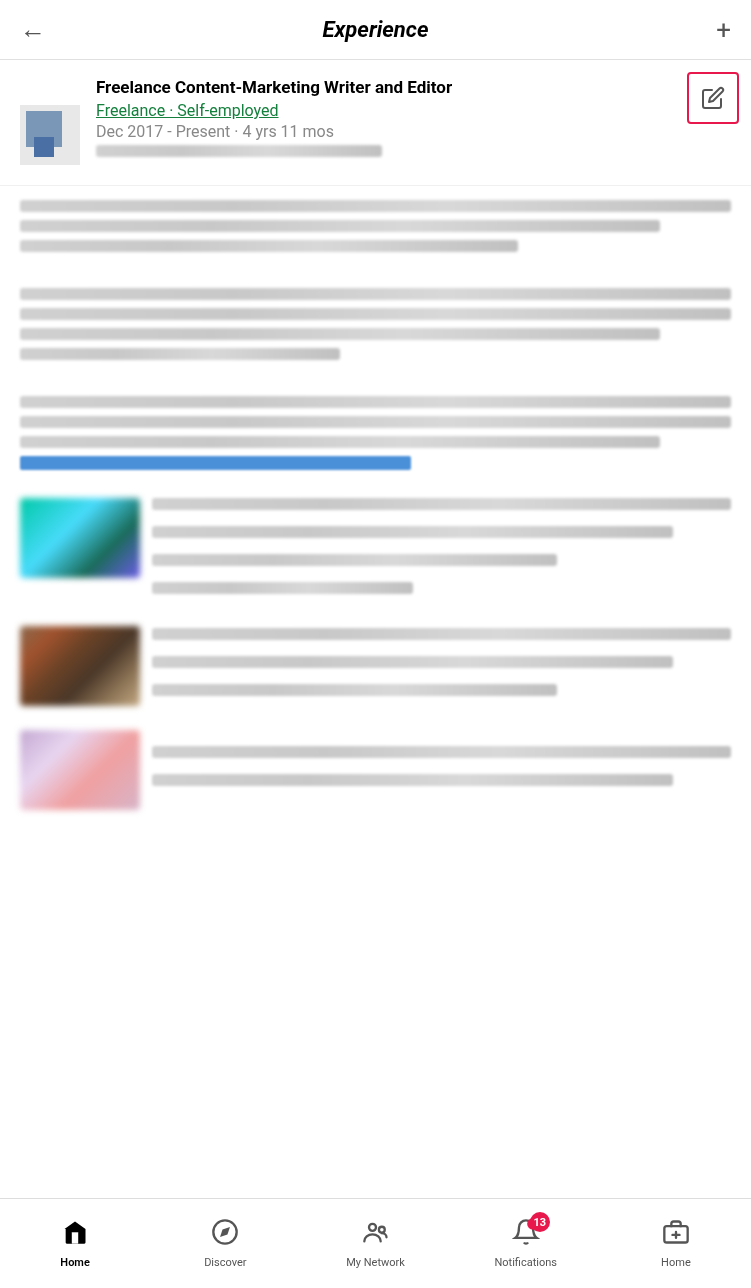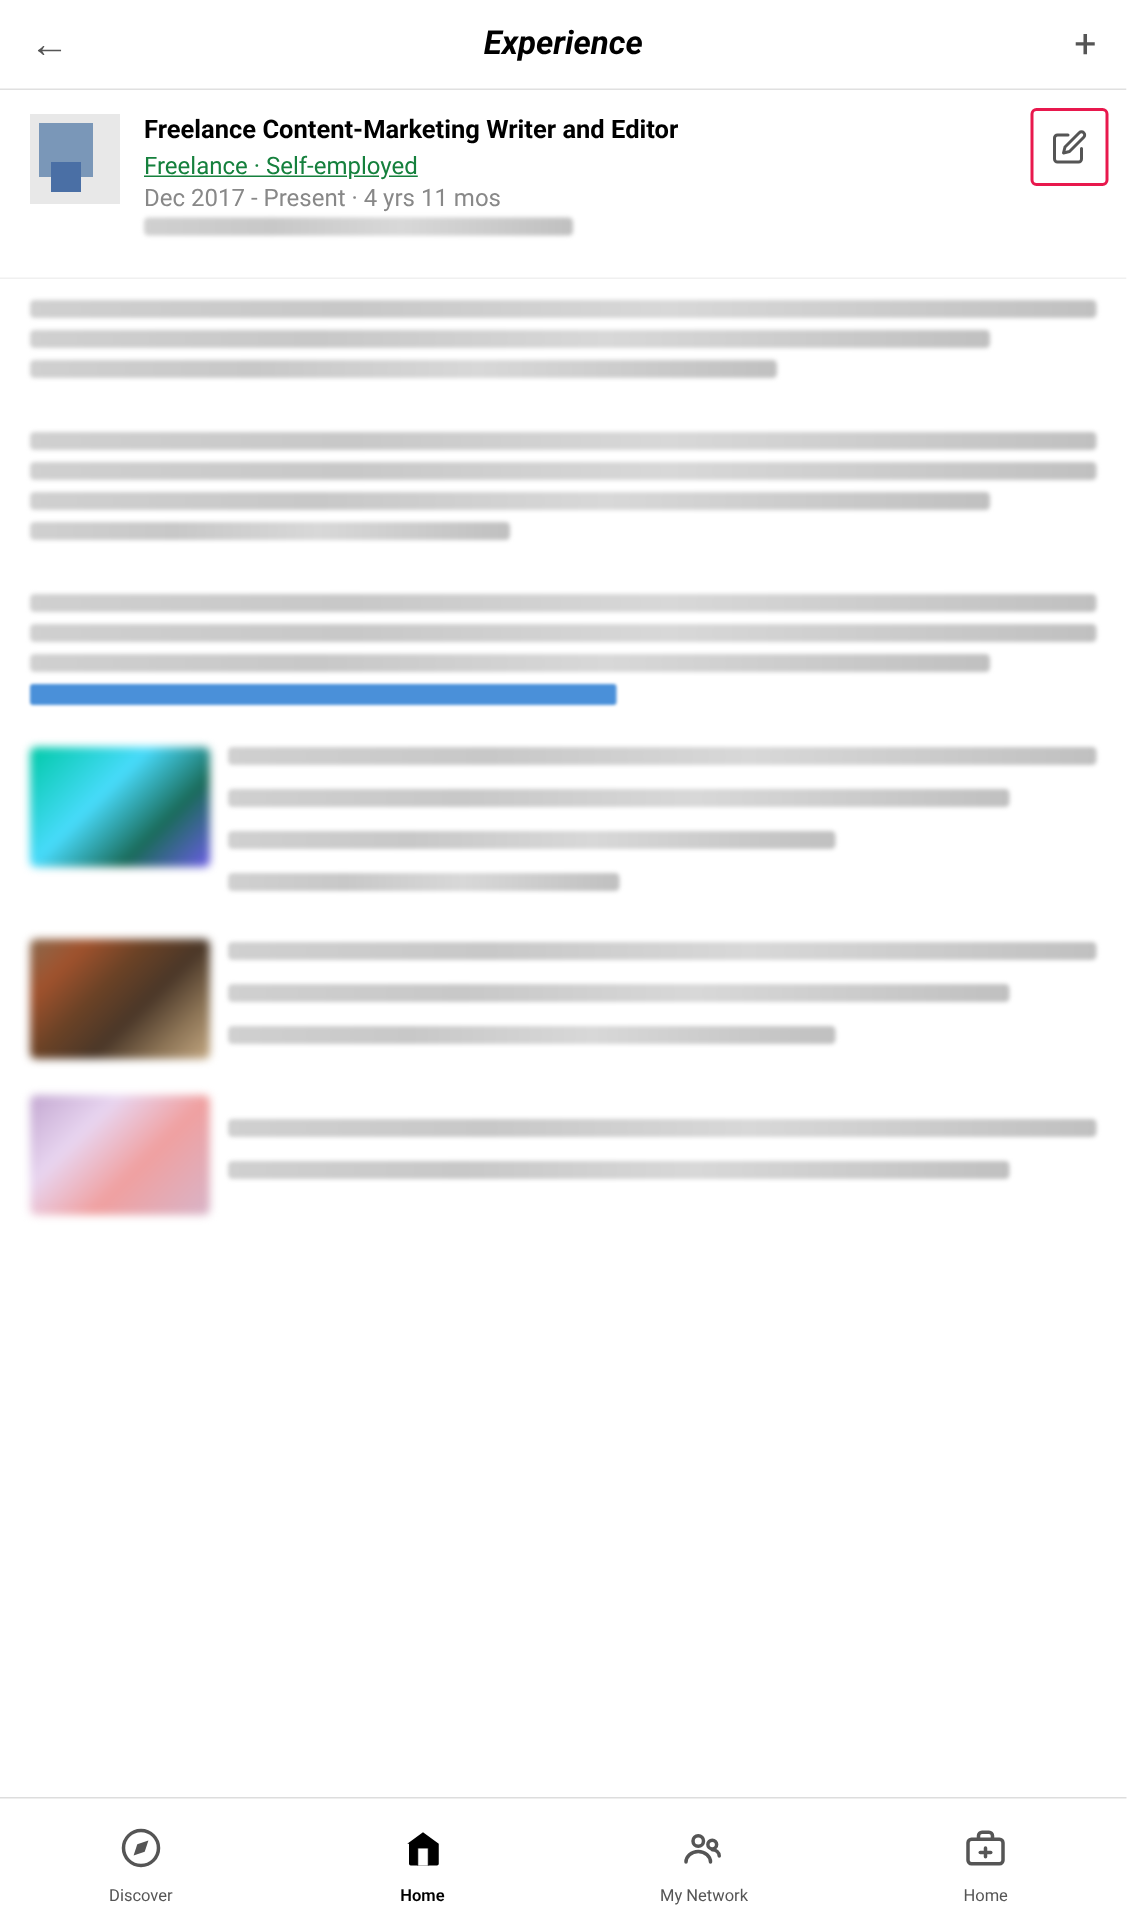--- a/index.html
+++ b/index.html
@@ -46,21 +46,21 @@
 
     
     .content {
       padding: 0;
       padding-bottom: 100px;
     }
 
     
     .experience-entry {
       display: flex;
-      align-items: flex-start;
+      align-items: flex-end;
       padding: 16px 20px;
       position: relative;
     }
     .company-logo {
       width: 60px;
       height: 60px;
       min-width: 60px;
       background: #e8e8e8;
       margin-right: 16px;
       position: relative;
@@ -333,52 +333,63 @@
     <div class="blurred-entry-text">
       <div class="blur-line full"></div>
       <div class="blur-line long"></div>
     </div>
   </div>
 
 </div>
 
 <div class="bottom-nav">
 
+  <div class="nav-item active">
+    <div class="nav-icon">
+      <svg class="home-icon-svg" viewBox="0 0 24 24" fill="#000">
+        <path d="M3 9.5L12 3l9 6.5V21a1 1 0 0 1-1 1H5a1 1 0 0 1-1-1V9.5z"></path>
+        <polyline points="9 22 9 12 15 12 15 22" fill="#fff" stroke="#000" stroke-width="0.5"></polyline>
+      </svg>
+    </div>
+    <div class="nav-label">Home</div>
+  </div>
+
   <div class="nav-item">
     <div class="nav-icon">
       <svg class="discover-icon-svg" viewBox="0 0 24 24" fill="none" stroke="#555" stroke-width="2" stroke-linecap="round" stroke-linejoin="round">
         <circle cx="12" cy="12" r="10"></circle>
         <polygon points="16.24 7.76 14.12 14.12 7.76 16.24 9.88 9.88 16.24 7.76" fill="#555" stroke="none"></polygon>
       </svg>
     </div>
     <div class="nav-label">Discover</div>
-  </div>
-
-  <div class="nav-item active">
-    <div class="nav-icon">
-      <svg class="home-icon-svg" viewBox="0 0 24 24" fill="#000">
-        <path d="M3 9.5L12 3l9 6.5V21a1 1 0 0 1-1 1H5a1 1 0 0 1-1-1V9.5z"></path>
-        <polyline points="9 22 9 12 15 12 15 22" fill="#fff" stroke="#000" stroke-width="0.5"></polyline>
-      </svg>
-    </div>
-    <div class="nav-label">Home</div>
   </div>
 
   <div class="nav-item">
     <div class="nav-icon">
       <svg width="28" height="28" viewBox="0 0 24 24" fill="none" stroke="#555" stroke-width="2" stroke-linecap="round">
         <circle cx="9" cy="8" r="3"></circle>
         <circle cx="17" cy="10" r="2.5"></circle>
         <path d="M2 20c0-3.3 3.1-6 7-6s7 2.7 7 6"></path>
         <path d="M17 13c2.2 0 4 1.5 4 3.5"></path>
       </svg>
     </div>
     <div class="nav-label">My Network</div>
   </div>
 
+  <div class="nav-item">
+    <div class="nav-icon" style="position:relative;">
+      <svg width="28" height="28" viewBox="0 0 24 24" fill="#555" stroke="#555" stroke-width="1">
+        <path d="M18 8a6 6 0 0 0-12 0c0 7-3 9-3 9h18s-3-2-3-9" stroke-width="2" fill="none"></path>
+        <path d="M13.73 21a2 2 0 0 1-3.46 0" stroke-width="2" fill="none"></path>
+        <circle cx="18" cy="5" r="5" fill="#e8184d" stroke="none"></circle>
+      </svg>
+      <div class="nav-badge">13</div>
+    </div>
+    <div class="nav-label">Notifications</div>
+  </div>
 
   <div class="nav-item">
     <div class="nav-icon">
       <svg width="28" height="28" viewBox="0 0 24 24" fill="none" stroke="#555" stroke-width="2" stroke-linecap="round" stroke-linejoin="round">
         <rect x="2" y="7" width="20" height="14" rx="2"></rect>
         <path d="M16 7V5a2 2 0 0 0-2-2h-4a2 2 0 0 0-2 2v2"></path>
         <line x1="12" y1="12" x2="12" y2="17"></line>
         <line x1="9" y1="14.5" x2="15" y2="14.5"></line>
       </svg>
     </div>

